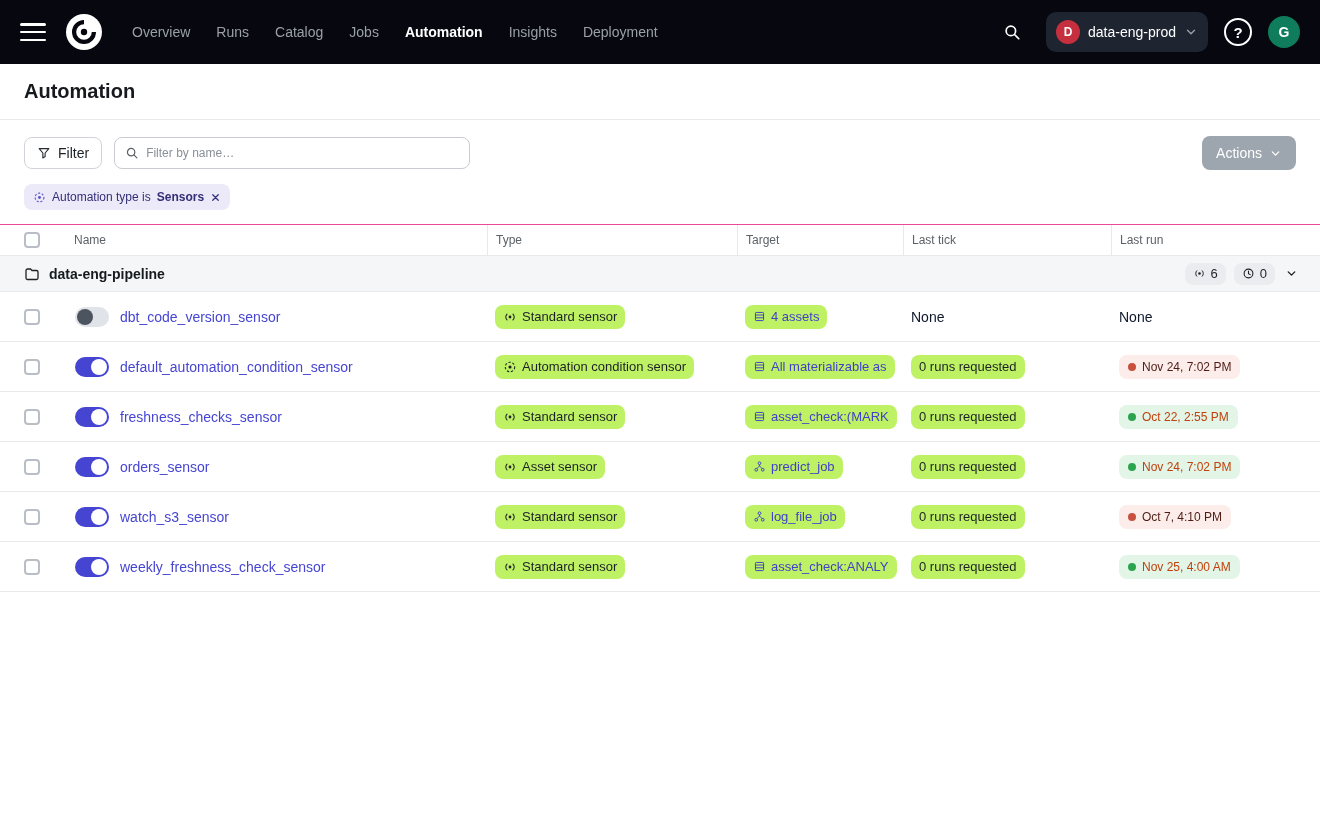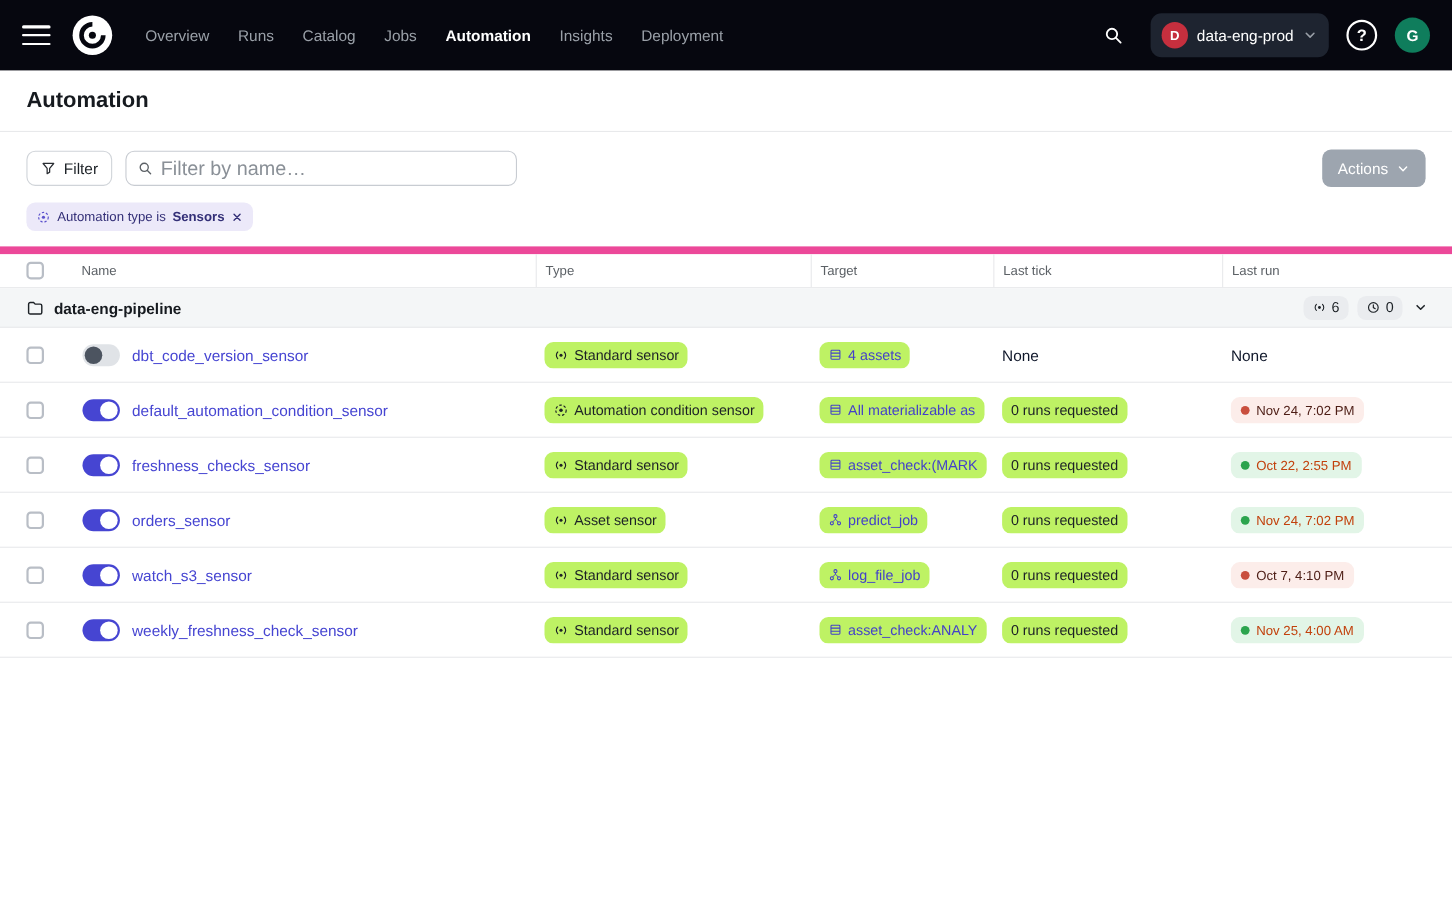--- a/index.html
+++ b/index.html
@@ -23,26 +23,26 @@
   .user-avatar { width:32px; height:32px; border-radius:50%; background:#0F7D5C; color:#fff; font-size:14px; font-weight:700; display:flex; align-items:center; justify-content:center; cursor:pointer; }
 
   
   .page-header { padding:16px 24px; border-bottom:1px solid #E8E9EB; }
   .page-title { font-size:20px; font-weight:700; color:#161A1F; }
 
   
   .toolbar { display:flex; align-items:center; gap:12px; padding:16px 24px 14px; }
   .btn { display:inline-flex; align-items:center; gap:7px; height:32px; padding:0 12px; border:1px solid #D0D4D9; border-radius:8px; background:#fff; font-size:14px; color:#1C2126; cursor:pointer; }
   .search-box { display:flex; align-items:center; gap:7px; width:356px; height:32px; border:1px solid #C8CCD2; border-radius:8px; padding:0 10px; background:#fff; }
-  .search-box input { border:none; outline:none; flex:1; font-size:18px; font-family:"Liberation Sans",sans-serif; color:#1C2126; background:transparent; }
+  .search-box input { border:none; outline:none; flex:1; font-size:12px; font-family:"Liberation Sans",sans-serif; color:#1C2126; background:transparent; }
   .search-box input::placeholder { color:#8A9097; }
   .btn-actions { margin-left:auto; display:inline-flex; align-items:center; gap:7px; height:34px; padding:0 14px; border:none; border-radius:8px; background:#9DA5AF; color:#fff; font-size:14px; cursor:default; }
 
   
-  .chip-row { padding:0 24px 14px; border-bottom:7px solid #ec4899; }
+  .chip-row { padding:0 24px 14px; border-bottom:1px solid #ec4899; }
   .chip { display:inline-flex; align-items:center; gap:6px; background:#ECE9F9; border-radius:8px; height:26px; padding:0 9px; font-size:12px; color:#332F77; }
   .chip .chip-icon { display:flex; color:#5B51CC; }
   .chip b { font-weight:700; }
   .chip .chip-close { display:flex; cursor:pointer; color:#332F77; }
 
   
   .trow { display:grid; grid-template-columns:64px 423px 250px 166px 208px 209px; align-items:center; }
   .thead { height:31px; border-bottom:1px solid #E8E9EB; font-size:12px; color:#5C6166; }
   .th { padding-left:8px; height:100%; display:flex; align-items:center; }
   .th.sep { border-left:1px solid #E8E9EB; }

